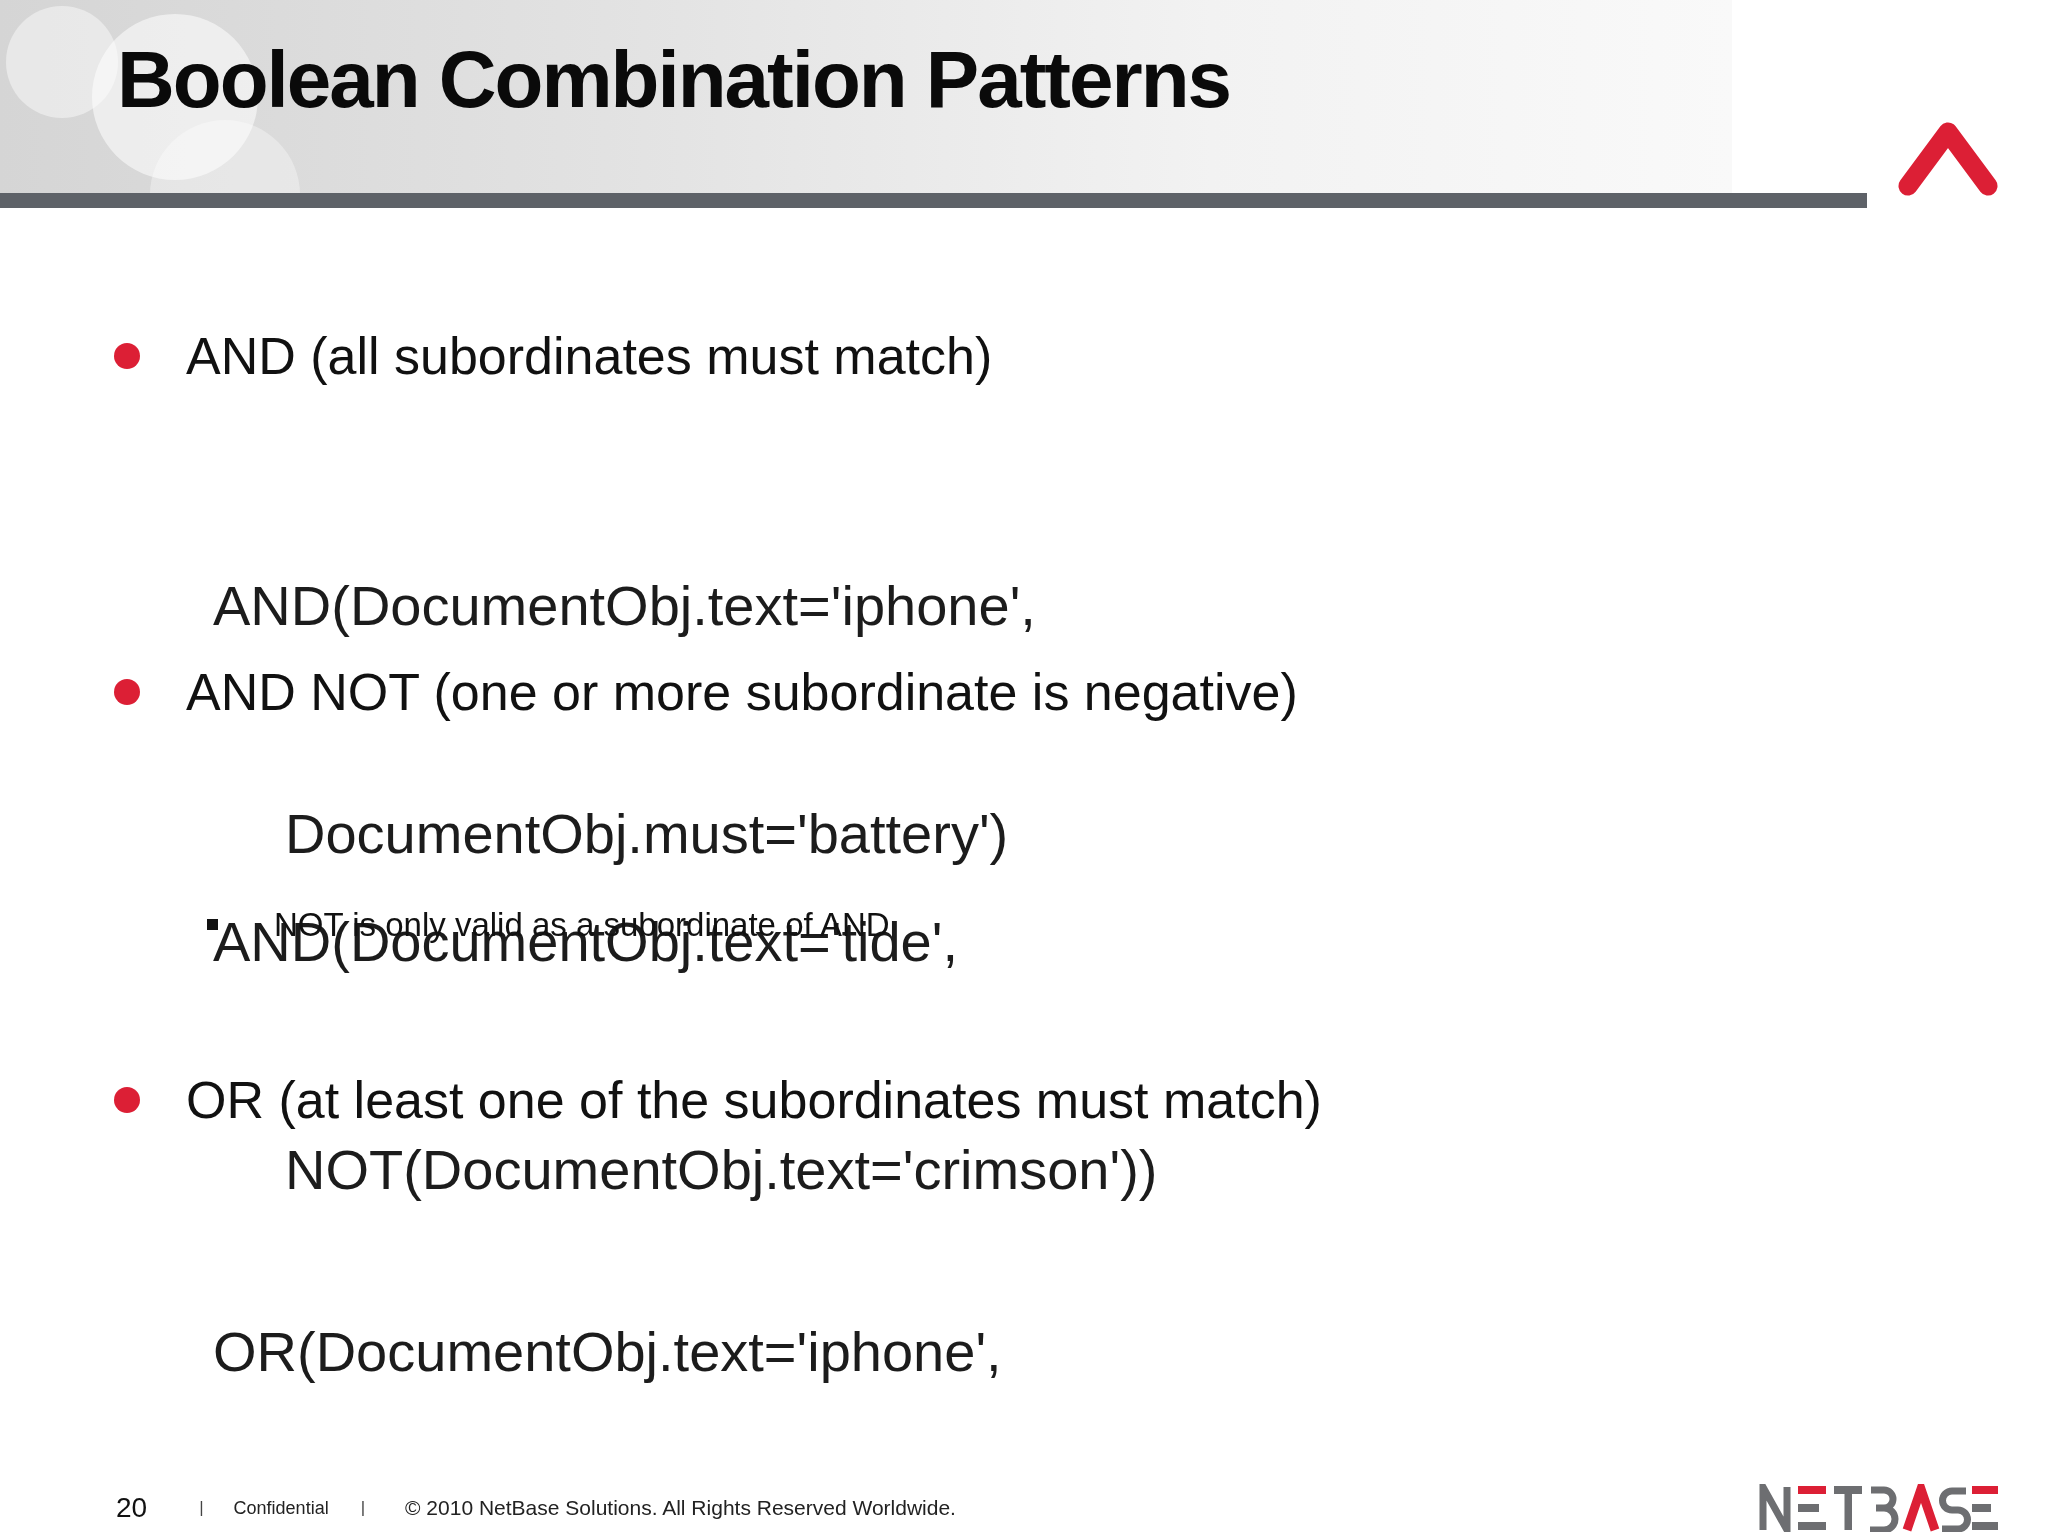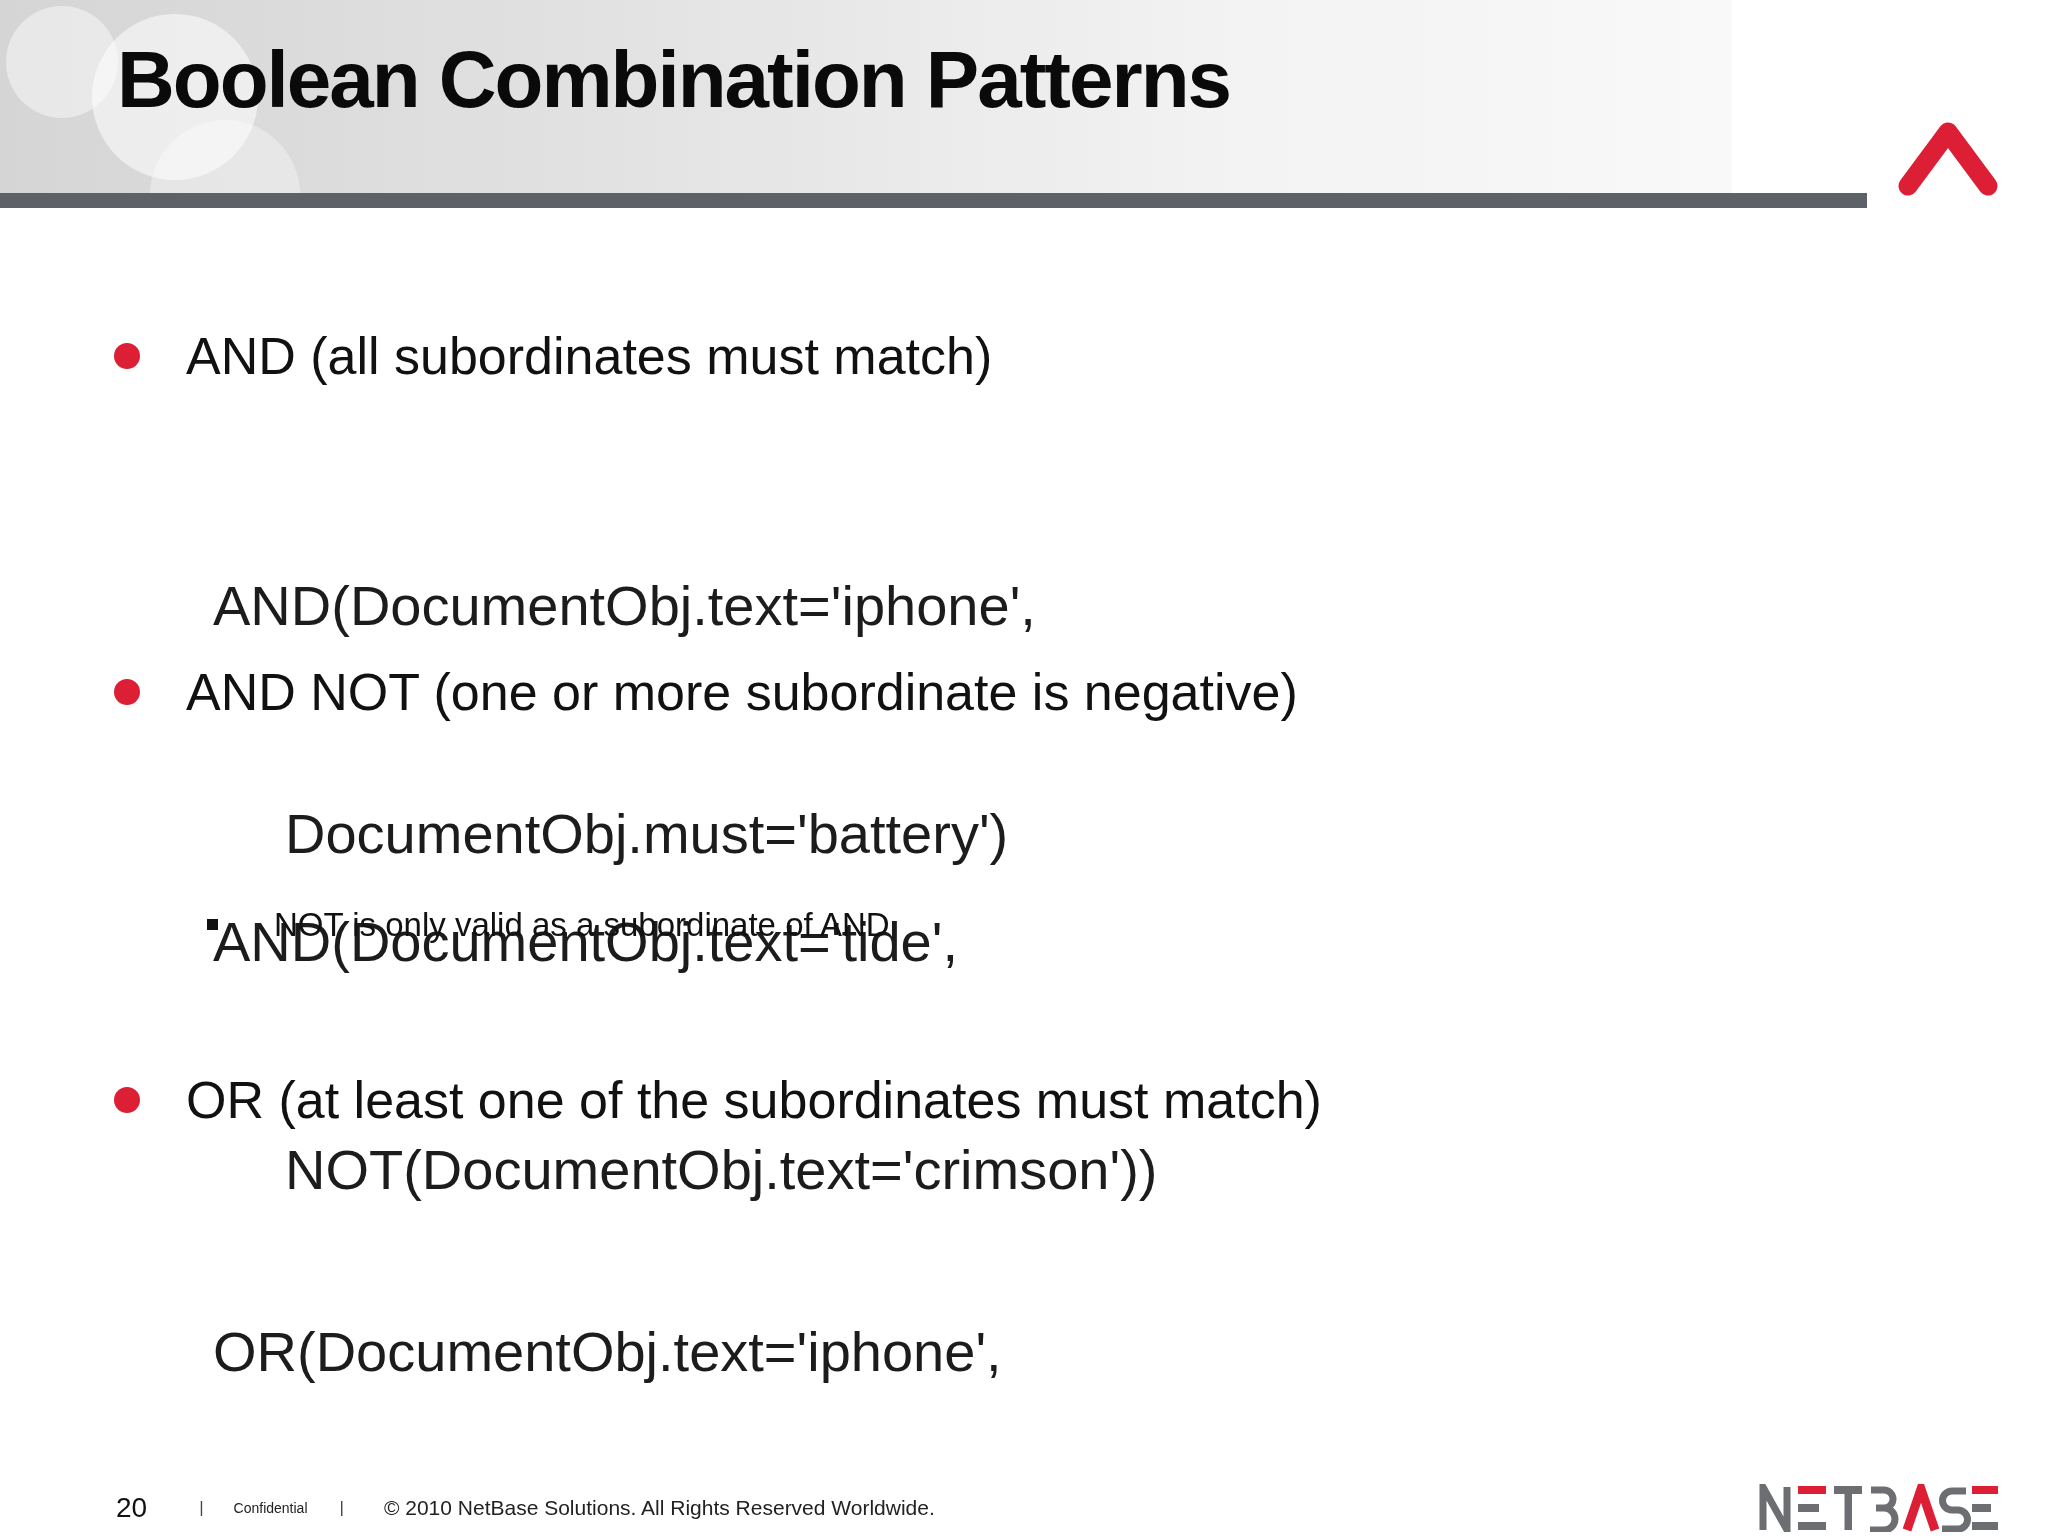--- a/index.html
+++ b/index.html
@@ -48,21 +48,21 @@
   .emphasis {
     position:absolute; left:213px; top:1390px;
     font-size:44px; font-weight:bold; font-style:italic; letter-spacing:-1px; color:#111;
     white-space:nowrap;
   }
 
   
   .footer { position:absolute; left:116px; top:1492px; display:flex; align-items:center; color:#222; }
   .page-num { font-size:28px; color:#111; }
   .f-sep { font-size:17px; color:#444; margin:0 0 0 52px; }
-  .f-conf { font-size:14px; margin-left:30px; }
+  .f-conf { font-size:18px; margin-left:30px; }
   .f-sep2 { margin-left:32px; }
   .f-copy { font-size:21px; margin-left:40px; white-space:nowrap; }
 
   .logo { position:absolute; left:1758px; top:1484px; }
 </style>
 </head>
 <body>
 
 <div class="slide">
 

